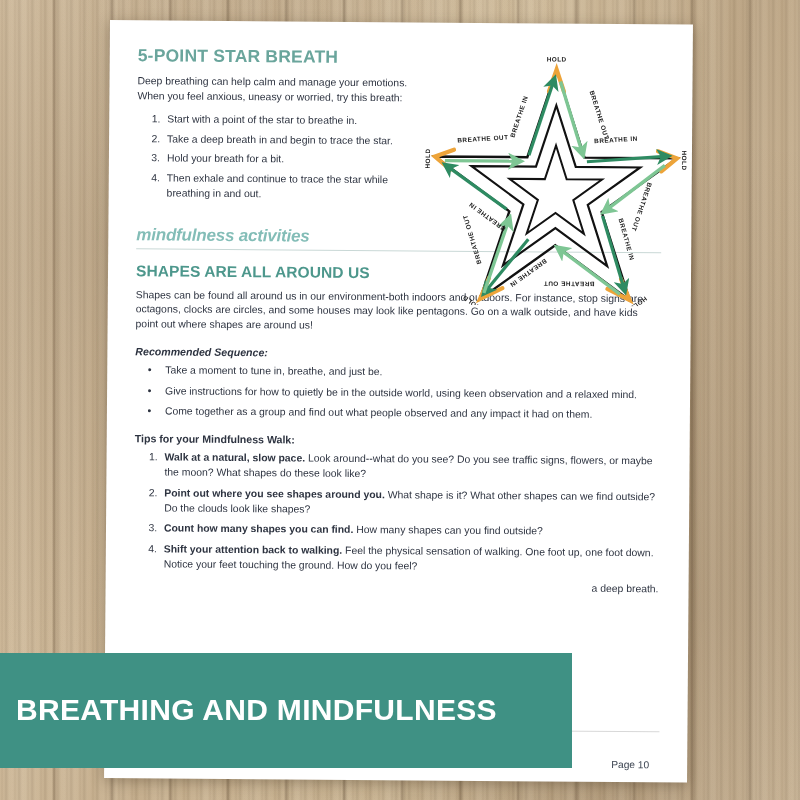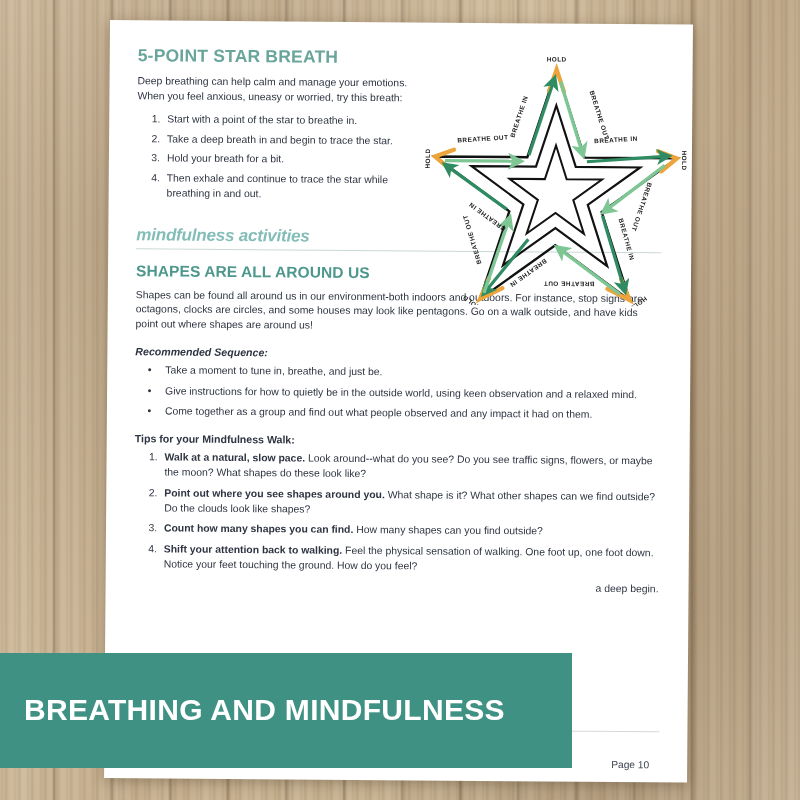--- a/index.html
+++ b/index.html
@@ -144,21 +144,21 @@
 
   
   #banner {
     position: absolute;
     left: 0; top: 653px;
     width: 572px; height: 115px;
     background: #3f9184;
     display: flex;
     flex-direction: column;
     justify-content: center;
-    padding-left: 24px;
+    padding-left: 16px;
   }
   #banner .line {
     color: #ffffff;
     font-size: 30px;
     font-weight: bold;
     letter-spacing: 0.3px;
     line-height: 1.14;
   }
 
   
@@ -277,21 +277,21 @@
         <li>
           <b>Point out where you see shapes around you.</b><span> What shape is it? What other shapes can we find outside? Do the clouds look like shapes?</span>
         </li>
         <li>
           <b>Count how many shapes you can find.</b><span> How many shapes can you find outside?</span>
         </li>
         <li>
           <b>Shift your attention back to walking.</b><span> Feel the physical sensation of walking. One foot up, one foot down. Notice your feet touching the ground. How do you feel?</span>
         </li>
         <li style="list-style:none; text-align:right;">
-          <span> a deep begin.</span>
+          <span> a deep breath.</span>
         </li>
       </ol>
     </div>
 
     <div id="footer-rule"></div>
     <div id="page-number">Page 10</div>
   </div>
 </div>
 
 <div id="banner">

